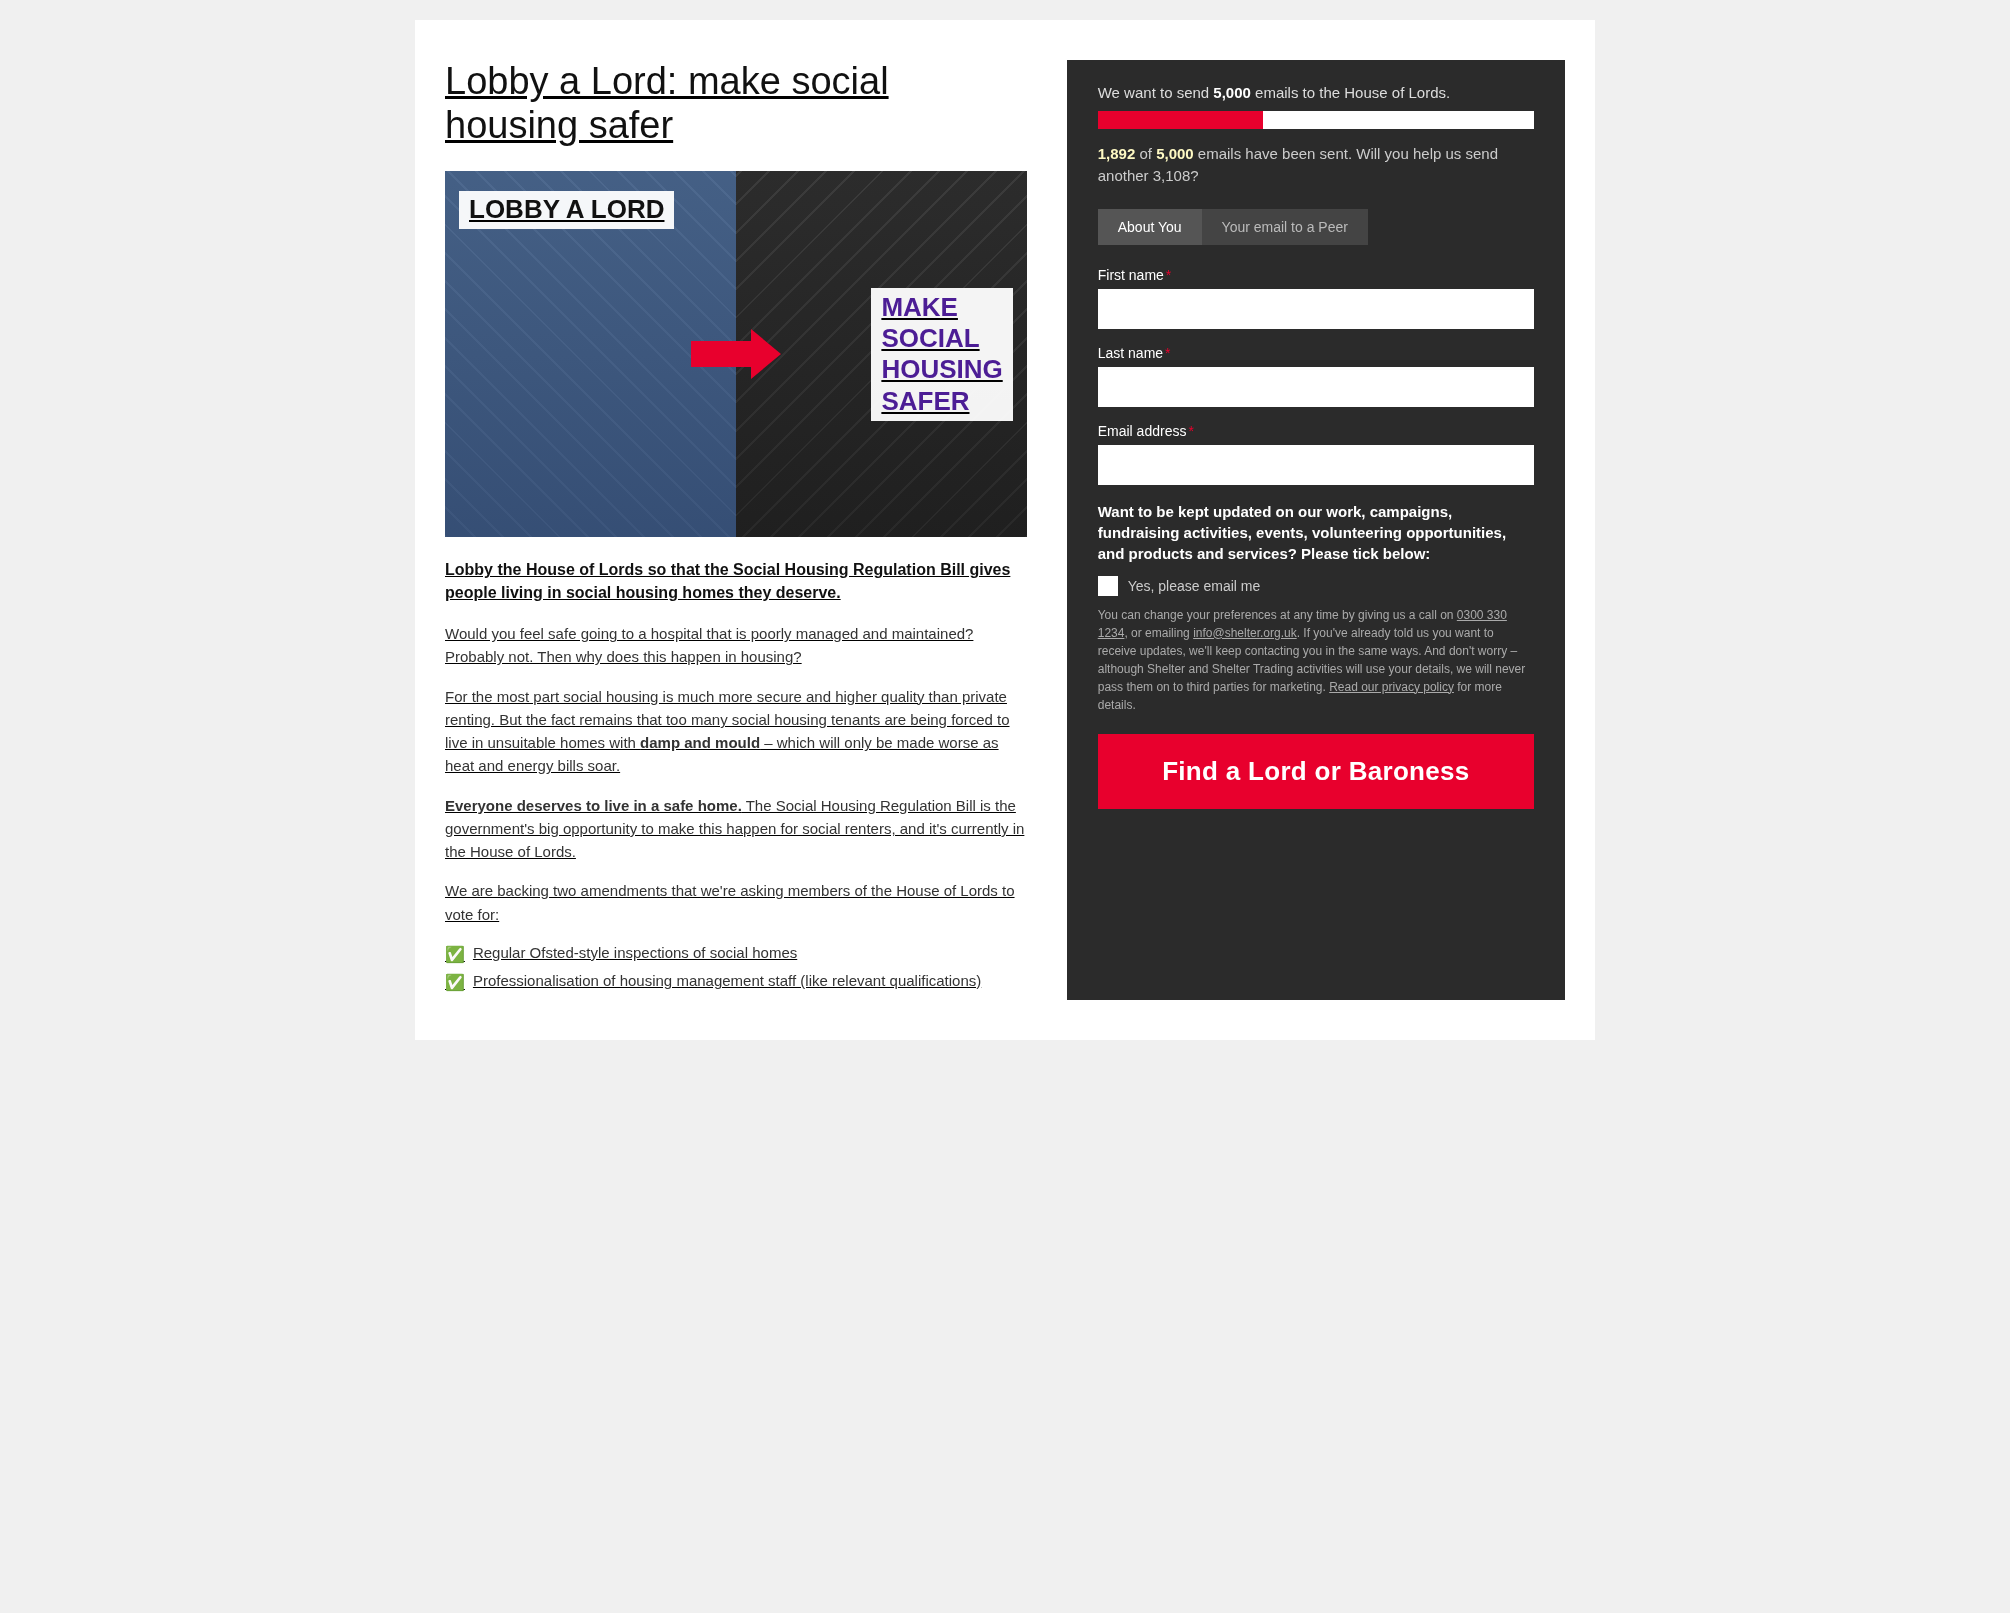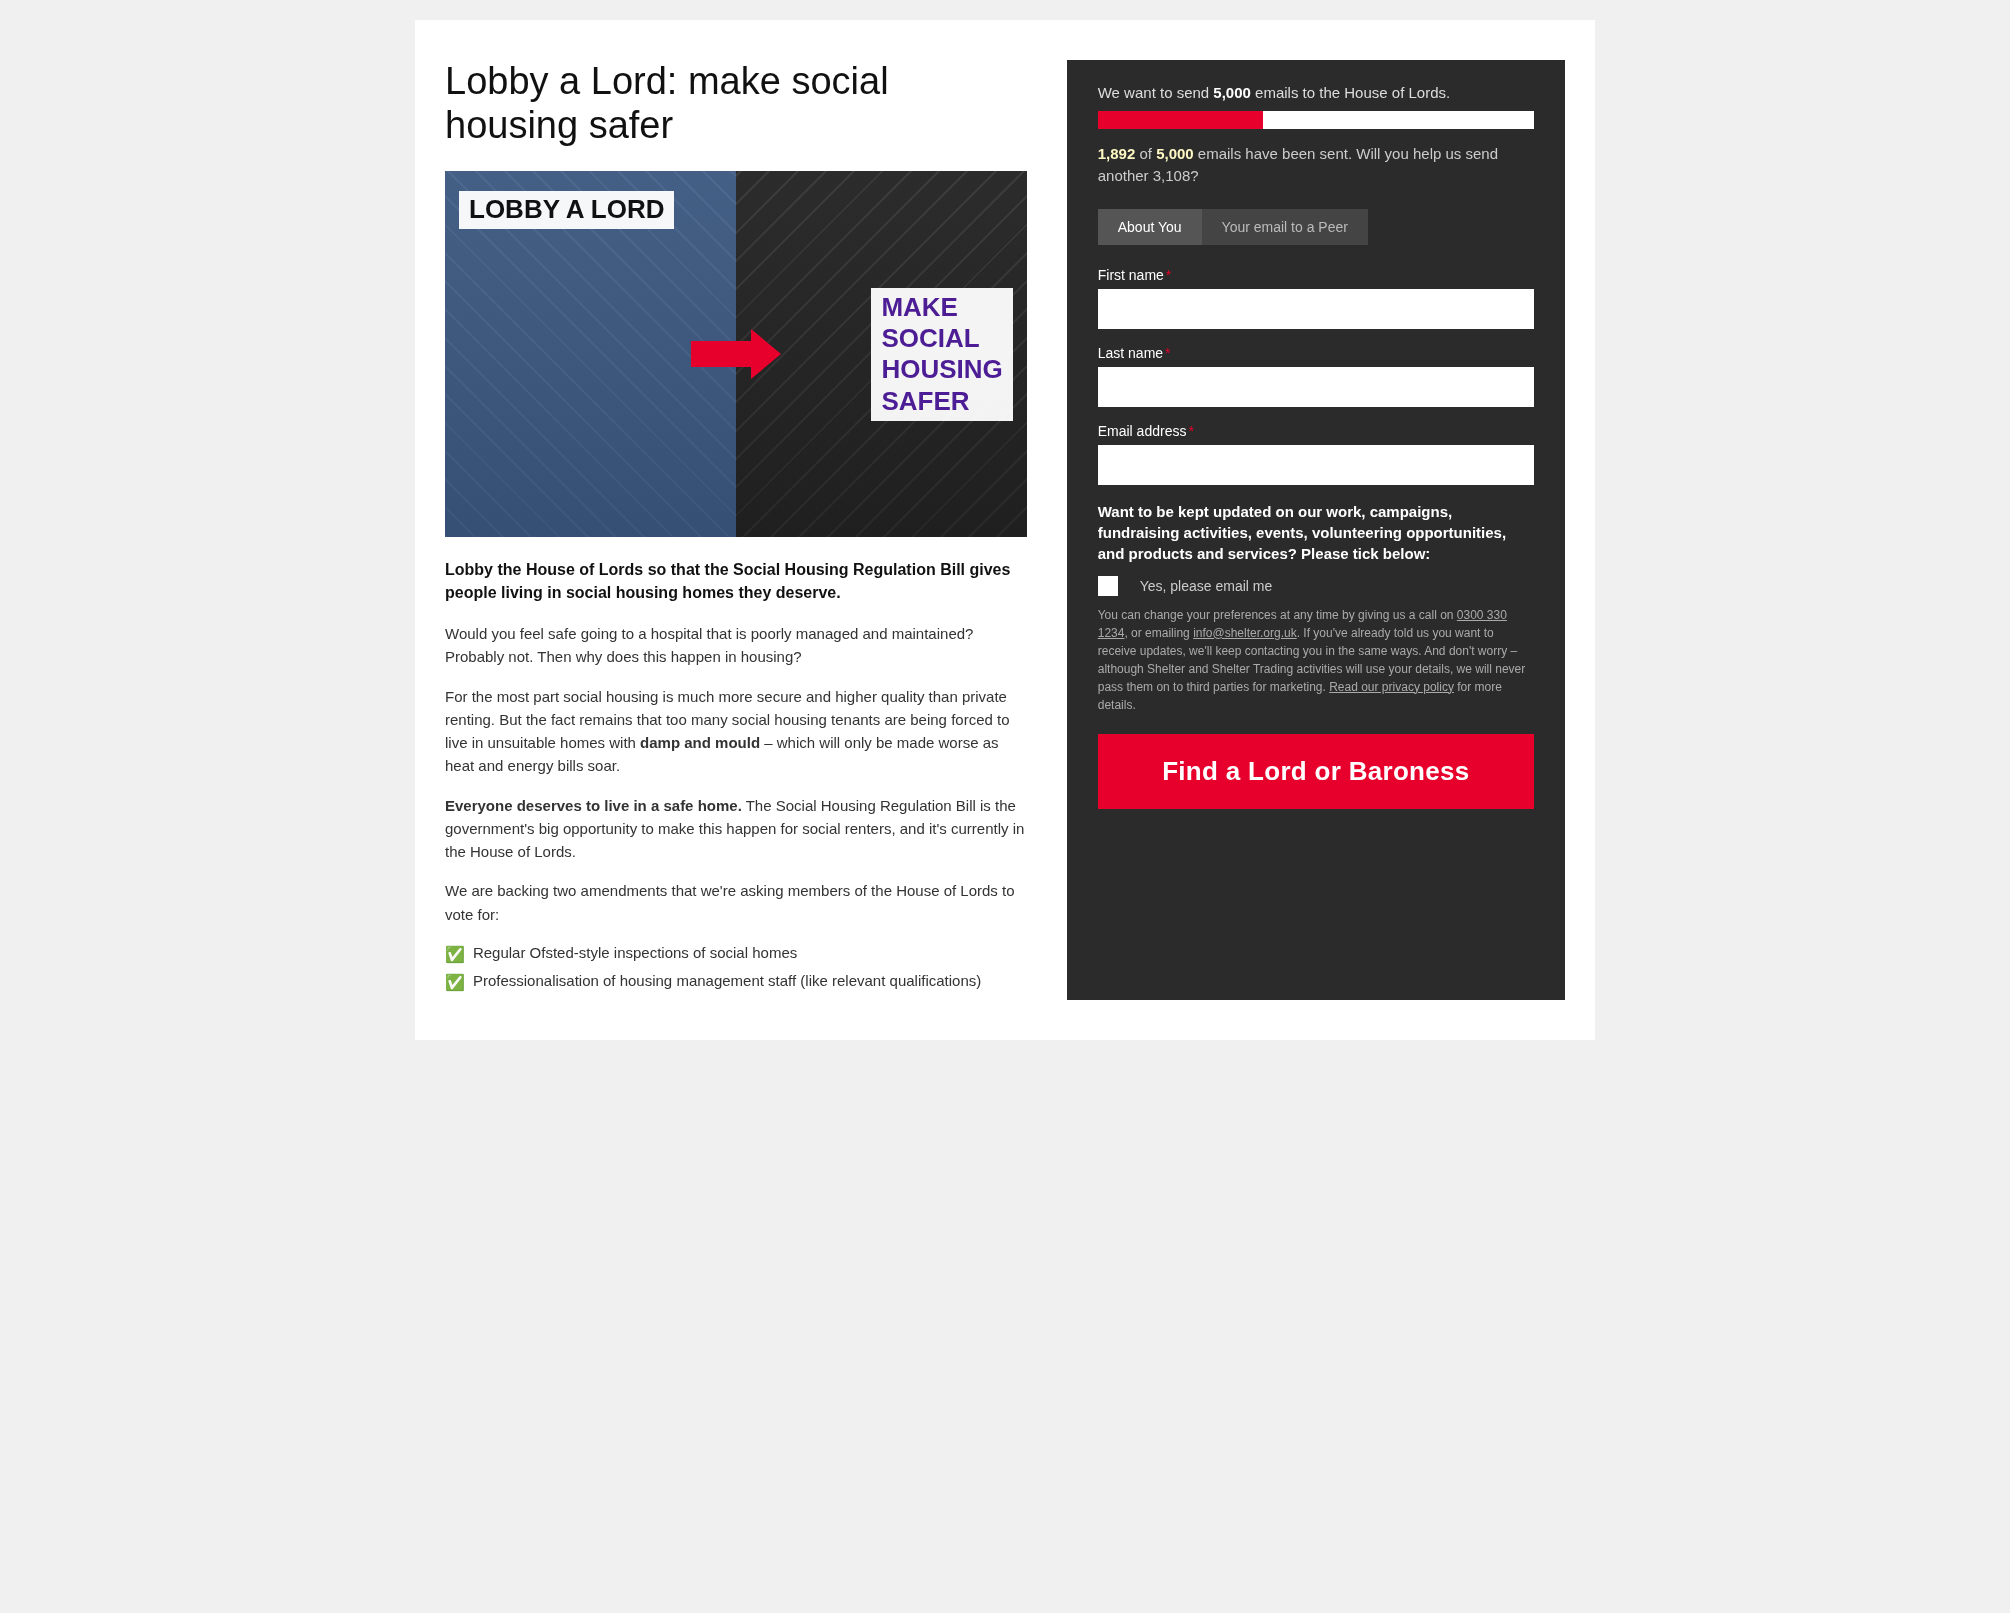--- a/index.html
+++ b/index.html
@@ -16,20 +16,21 @@
       background: #fff;
       max-width: 1180px;
       width: 100%;
       display: flex;
       gap: 0;
       padding: 40px 30px;
     }
     .left-col {
       flex: 1.2;
       padding-right: 40px;
+      text-decoration: underline;
     }
     .right-col {
       flex: 0.9;
       background: #2b2b2b;
       color: #fff;
       padding: 24px 31px 28px;
       min-width: 420px;
     }
 
     
@@ -168,21 +169,21 @@
     .updates-title {
       font-size: 15px;
       font-weight: 700;
       color: #fff;
       margin-bottom: 12px;
       line-height: 1.4;
     }
     .checkbox-row {
       display: flex;
       align-items: center;
-      gap: 22px;
+      gap: 10px;
       margin-bottom: 10px;
     }
     .checkbox-input {
       width: 20px;
       height: 20px;
       background: #fff;
       border: none;
       flex-shrink: 0;
       cursor: pointer;
       appearance: none;

